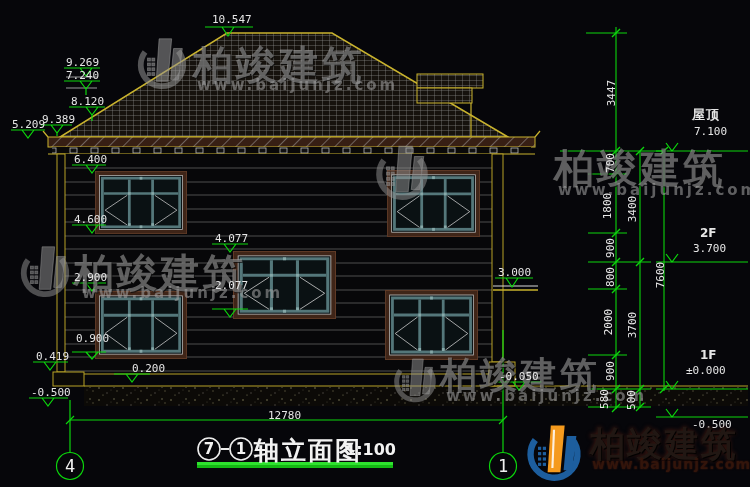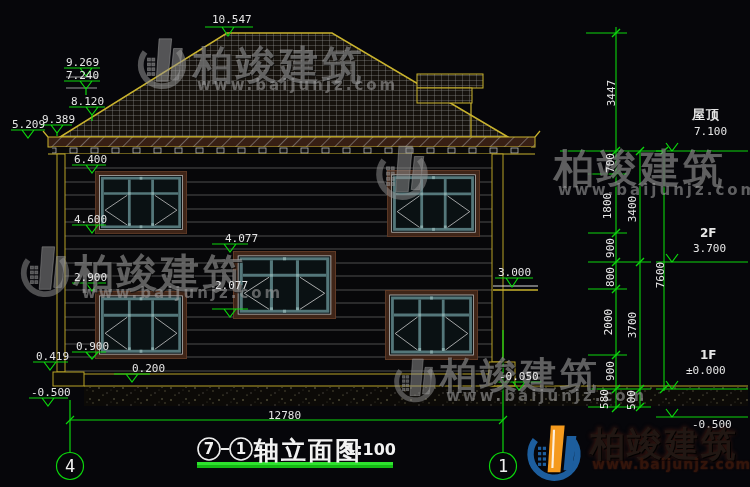--- a/index.html
+++ b/index.html
@@ -244,24 +244,24 @@
 <div class="wm wm-url" style="left:446px;top:387px">www.baijunjz.com</div>
 
 <div class="lbl" style="left:212px;top:13px">10.547</div>
 <div class="lbl" style="left:66px;top:56px">9.269</div>
 <div class="lbl" style="left:66px;top:69px">7.240</div>
 <div class="lbl" style="left:71px;top:95px">8.120</div>
 <div class="lbl" style="left:42px;top:113px">9.389</div>
 <div class="lbl" style="left:12px;top:118px">5.209</div>
 <div class="lbl" style="left:74px;top:153px">6.400</div>
 <div class="lbl" style="left:74px;top:213px">4.600</div>
-<div class="lbl" style="left:225px;top:232px">4.077</div>
+<div class="lbl" style="left:215px;top:232px">4.077</div>
 <div class="lbl" style="left:74px;top:271px">2.900</div>
 <div class="lbl" style="left:215px;top:279px">2.077</div>
-<div class="lbl" style="left:76px;top:340px">0.900</div>
+<div class="lbl" style="left:76px;top:332px">0.900</div>
 <div class="lbl" style="left:36px;top:350px">0.419</div>
 <div class="lbl" style="left:132px;top:362px">0.200</div>
 <div class="lbl" style="left:31px;top:386px">-0.500</div>
 <div class="lbl" style="left:498px;top:266px">3.000</div>
 <div class="lbl" style="left:499px;top:370px">-0.050</div>
 <div class="lbl" style="left:268px;top:409px">12780</div>
 
 <div class="lbl lblcn" style="left:692px;top:106px">屋顶</div>
 <div class="lbl" style="left:694px;top:125px">7.100</div>
 <div class="lbl lblbold" style="left:700px;top:226px">2F</div>

